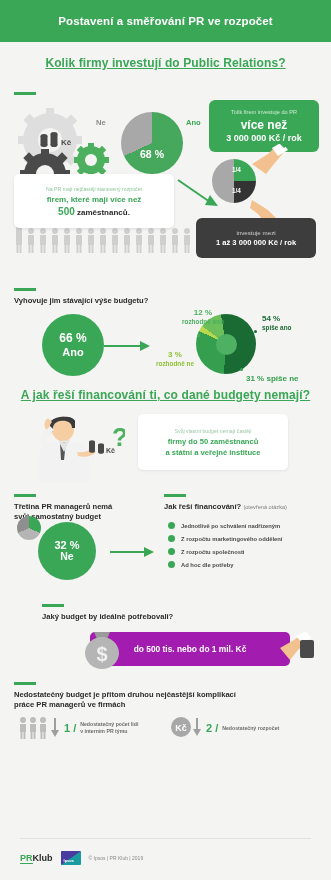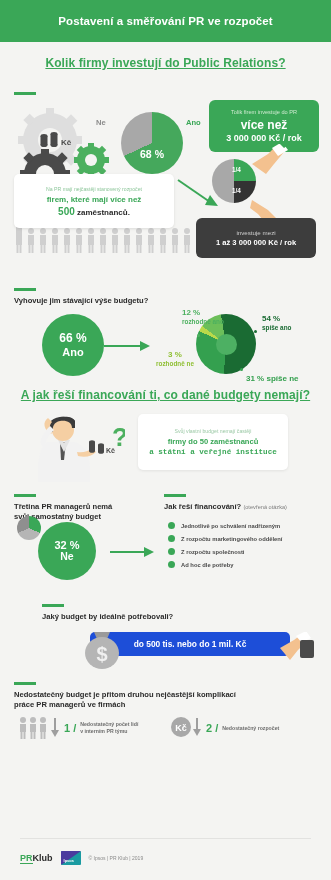--- a/index.html
+++ b/index.html
@@ -157,22 +157,22 @@
   }
   .bullets { position: absolute; left: 168px; top: 28px; }
   .bullet { display: flex; align-items: center; margin-bottom: 6px; }
   .bullet .bd { width: 7px; height: 7px; border-radius: 50%; background: #3aa757; margin-right: 6px; flex: 0 0 auto; }
   .bullet .bt { font-size: 5.8px; font-weight: bold; color: #4a4a4a; }
 
   
   .s5 { position: relative; height: 78px; margin-left: 28px; }
   .s5-head { position: absolute; left: 14px; top: 0; }
   .banner {
-    position: absolute; left: 62px; top: 28px; width: 200px; height: 24px;
-    background: #1d4ed8; border-radius: 5px; color: #fff;
+    position: absolute; left: 62px; top: 28px; width: 200px; height: 34px;
+    background: #a21caf; border-radius: 5px; color: #fff;
     display: flex; align-items: center; justify-content: center;
     font-size: 8.4px; font-weight: bold;
   }
   .moneybag { position: absolute; left: 52px; top: 24px; width: 44px; height: 42px; }
   .phone {
     position: absolute; left: 272px; top: 36px; width: 14px; height: 18px;
     background: #4a4a4a; border-radius: 2px;
   }
 
   
@@ -425,21 +425,21 @@
     </div>
 
     <svg style="position:absolute;left:104px;top:50px;" width="48" height="16">
       <line x1="0" y1="8" x2="36" y2="8" stroke="#3aa757" stroke-width="2"></line>
       <polygon points="36,3 46,8 36,13" fill="#3aa757"></polygon>
     </svg>
 
     <div class="donut"></div>
     <div class="donut-hole"></div>
 
-    <div class="dl" style="left:182px;top:20px;color:#4cb05f;">
+    <div class="dl" style="left:182px;top:20px;color:#4cb05f;text-align:center;">
       <div class="v">12 %</div>
       <div>rozhodně ano</div>
     </div>
     <div class="dot" style="left:197px;top:46px;background:#4cb05f;"></div>
 
     <div class="dl" style="left:262px;top:26px;color:#1a6b33;">
       <div class="v">54 %</div>
       <div>spíše ano</div>
     </div>
     <div class="dot" style="left:254px;top:42px;background:#1a6b33;"></div>
@@ -479,21 +479,21 @@
             <ellipse cx="71" cy="40" rx="3" ry="1.8"></ellipse>
         </g>
         <text x="76" y="41" font-family="Liberation Sans, sans-serif" font-size="7" font-weight="bold" fill="#4a4a4a">Kč</text>
         <text x="82" y="34" font-family="Liberation Sans, sans-serif" font-size="26" font-weight="bold" fill="#4cb05f">?</text>
       </svg>
     </div>
 
     <div class="card-white2">
       <div class="small">Svůj vlastní budget nemají častěji</div>
       <div class="l">firmy do 50 zaměstnanců</div>
-      <div class="l" style="margin-top:2px;font-family:Liberation Mono, monospace;">a státní a veřejné instituce</div>
+      <div class="l" style="margin-top:2px;">a státní a veřejné instituce</div>
     </div>
   </div>
 
   <div class="s4">
     <div class="s4-left">
       <div class="rule"></div>
       <div class="q">Třetina PR managerů nemá</div>
       <div class="q">svůj samostatný budget</div>
     </div>
 

